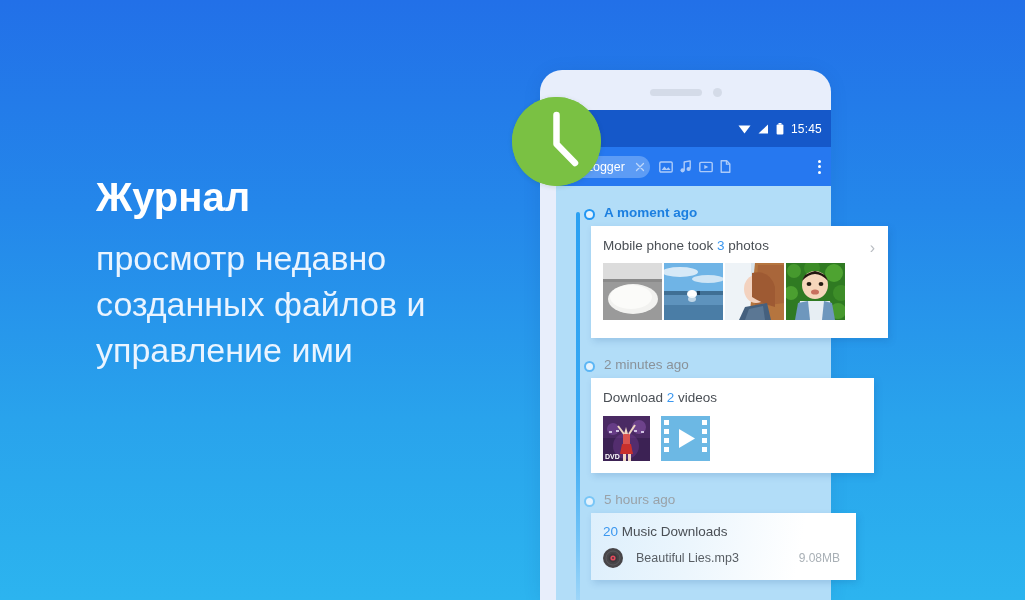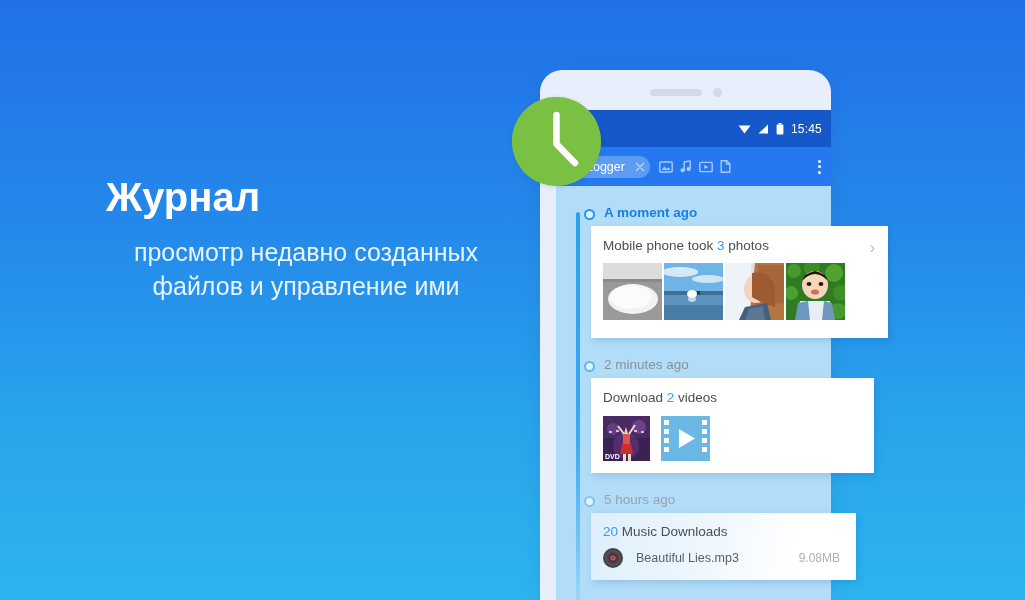--- a/index.html
+++ b/index.html
@@ -4,29 +4,28 @@
 <style>
   * { margin:0; padding:0; box-sizing:border-box; }
   html,body { width:1025px; height:600px; overflow:hidden; }
   body {
     font-family:"Liberation Sans", sans-serif;
     background:linear-gradient(180deg,#2270e8 0%,#2487ea 35%,#29a3ec 70%,#2cb4ef 100%);
     position:relative;
   }
 
   
-  .promo { position:absolute; left:106px; top:176px; width:400px; }
+  .promo { position:absolute; left:96px; top:176px; width:400px; }
   .promo-title {
     font-size:40px; font-weight:bold; color:#ffffff; letter-spacing:0px;
     line-height:1.05;
   }
   .promo-sub {
-    margin-top:18px; font-size:25px; color:#eaf4ff; line-height:1.35;
+    margin-top:18px; font-size:34px; color:#eaf4ff; line-height:1.35;
     font-weight:400;
-    text-align:center;
   }
 
   
   .phone {
     position:absolute; left:540px; top:70px; width:291px; height:530px;
     background:#e8eefb; border-radius:22px 22px 0 0;
     box-shadow:0 2px 18px rgba(10,50,120,0.10);
   }
   .phone-speaker {
     position:absolute; left:50%; top:18px; transform:translateX(-50%);

